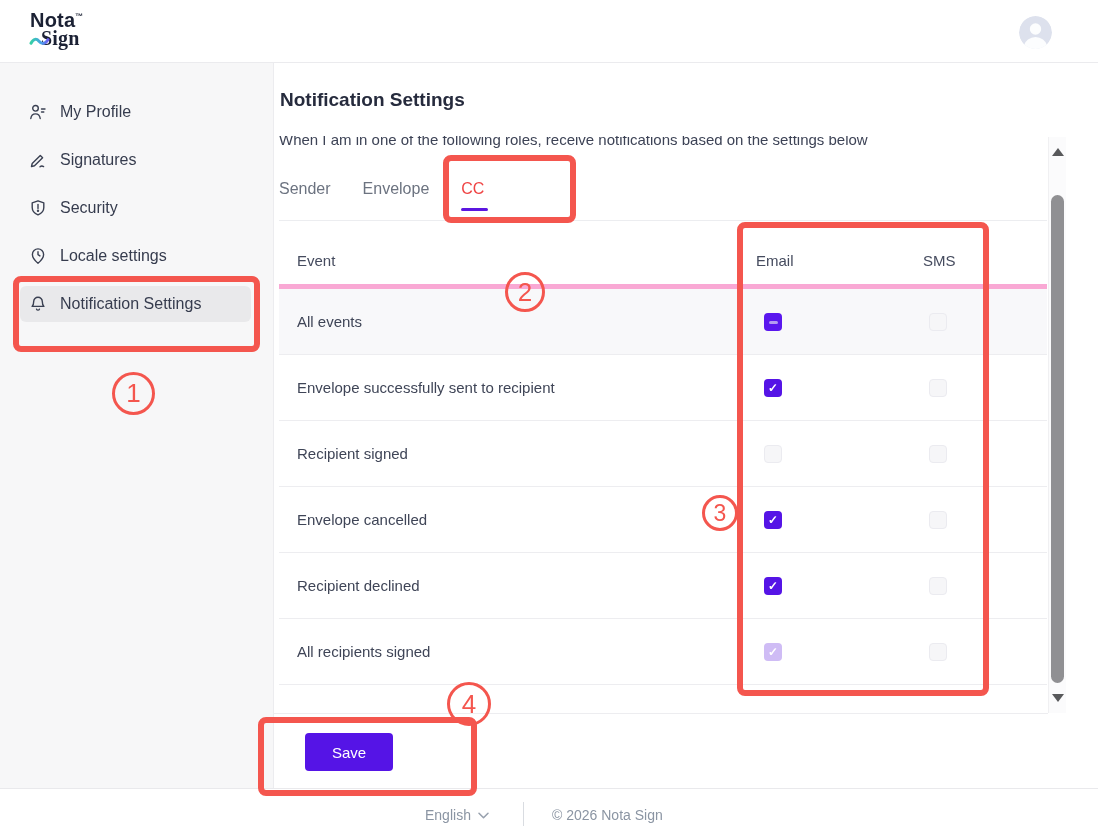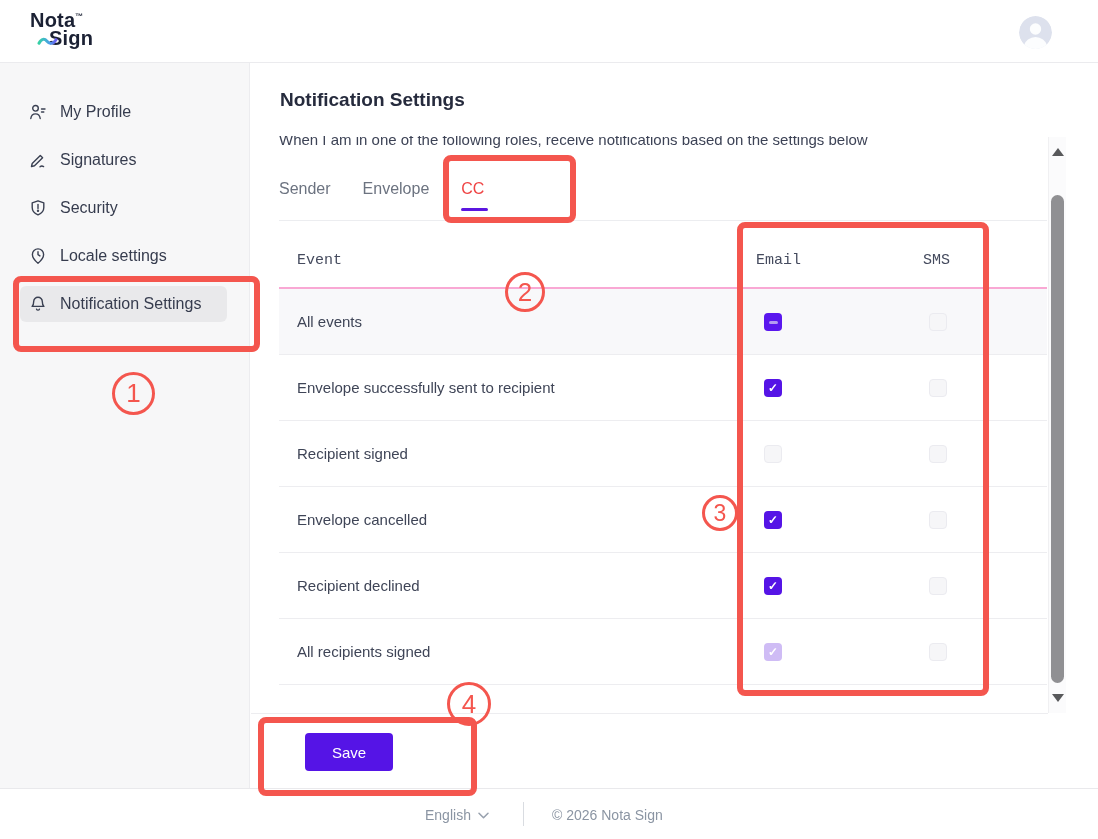--- a/index.html
+++ b/index.html
@@ -5,43 +5,43 @@
   * { box-sizing: border-box; margin: 0; padding: 0; }
   html,body { background:#fff; }
   body { font-family: "Liberation Sans", sans-serif; }
   .app { position:relative; width:1098px; height:839px; background:#fff; overflow:hidden; }
 
   
   .topbar { position:absolute; left:0; top:0; width:1098px; height:63px; background:#fff; border-bottom:1px solid #ebebee; z-index:2; }
   .logo { position:absolute; left:30px; top:8px; color:#1b2134; font-weight:bold; font-size:20px; line-height:18px; letter-spacing:.2px; }
   .logo .l1 { display:block; }
   .logo .tm { font-size:8px; vertical-align:super; }
-  .logo .l2 { display:block; margin-left:19px; position:relative; }
+  .logo .l2 { display:block; margin-left:11px; position:relative;font-family:Liberation Serif, serif; }
   .logo .squiggle { position:absolute; left:-12px; bottom:1px; }
   .avatar { position:absolute; left:1019px; top:16px; width:33px; height:33px; border-radius:50%; overflow:hidden; cursor:pointer; }
 
   
-  .sidebar { position:absolute; left:0; top:63px; width:250px; height:725px; background:#f7f7f8; border-right:1px solid #ececef; padding-top:31px; z-index:1; }
+  .sidebar { position:absolute; left:0; top:63px; width:274px; height:725px; background:#f7f7f8; border-right:1px solid #ececef; padding-top:31px; z-index:1; }
   .side-item { margin:0 22px 12px 20px; height:36px; border-radius:6px; display:flex; align-items:center; padding-left:8px; gap:12px; color:#363c4e; font-size:16px; cursor:pointer; }
   .side-item.active { background:#e9e9eb; }
   .side-item svg { flex:0 0 auto; }
 
   
   .page-title { position:absolute; left:280px; top:89px; font-size:19px; font-weight:bold; color:#262b3d; z-index:1; }
 
   .scrollbox { position:absolute; left:251px; top:136px; width:797px; height:578px; overflow:hidden; background:#fff; border-bottom:1px solid #ededf0; }
   .desc { margin:-7px 0 0 28px; font-size:15px; color:#3d4356; line-height:21px; width:700px; }
 
   .tabs { display:flex; gap:32px; margin:28px 0 0 28px; padding-bottom:20px; border-bottom:1px solid #ecedf0; width:768px; }
   .tab { font-size:16px; color:#6c7380; cursor:pointer; position:relative; line-height:22px; }
   .tab.active { color:#ef4444; }
   .tab.active::after { content:""; position:absolute; left:0; bottom:-11px; width:27px; height:3px; background:#5b16e0; border-radius:2px; }
 
   .table { margin-left:28px; width:768px; }
-  .t-head { position:relative; height:68px; border-bottom:2px solid #f9a8d4;font-family:Liberation Mono, monospace; }
+  .t-head { position:relative; height:68px; border-bottom:5px solid #f9a8d4; }
   .t-head .col-event { position:absolute; left:18px; top:31px; font-size:15px; color:#454b5e; }
   .t-head .col-email { position:absolute; left:477px; top:31px; font-size:15px; color:#454b5e; }
   .t-head .col-sms   { position:absolute; left:644px; top:31px; font-size:15px; color:#454b5e; }
   .t-row { position:relative; height:66px; border-bottom:1px solid #ededf0; }
   .rows > .t-row:first-of-type { background:#f8f8fa; }
   .t-row .ev { position:absolute; left:18px; top:24px; font-size:15px; color:#3f4557; }
   .cell { position:absolute; top:24px; width:36px; display:flex; justify-content:center; }
   .cell-email { left:476px; }
   .cell-sms { left:641px; }
   .cb { width:18px; height:18px; border-radius:4px; display:inline-flex; align-items:center; justify-content:center; cursor:pointer; }

